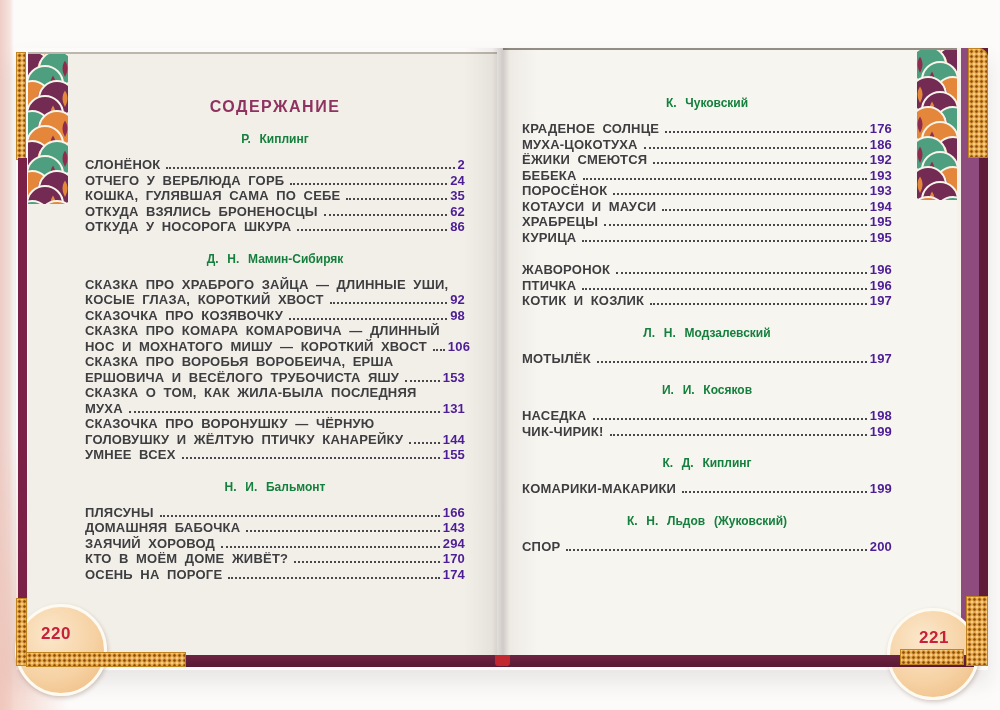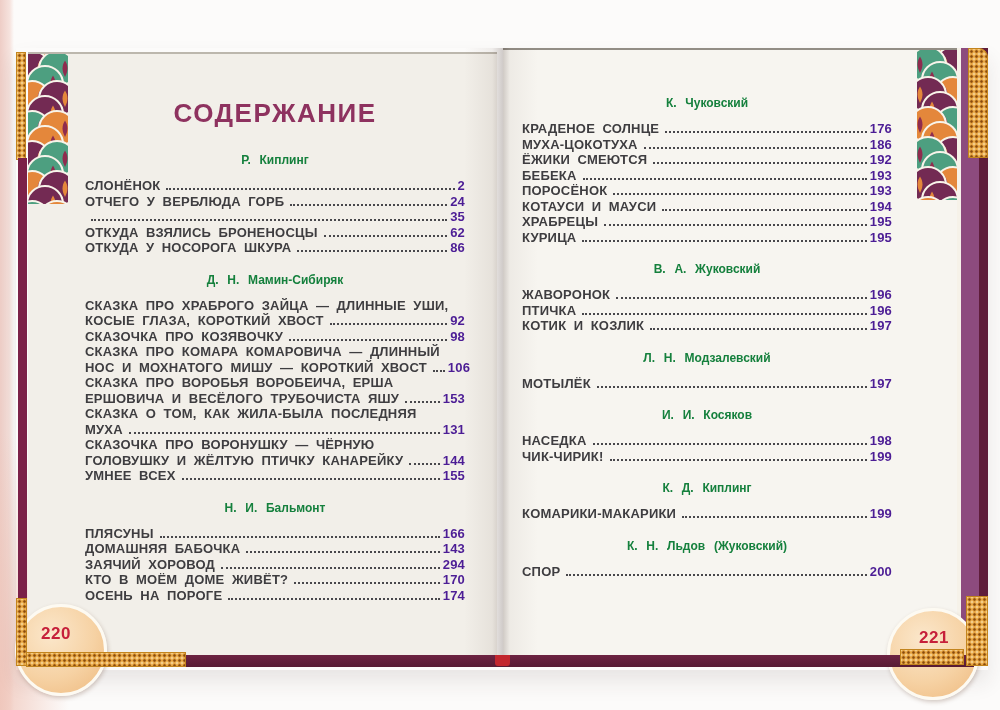--- a/index.html
+++ b/index.html
@@ -44,21 +44,21 @@
       radial-gradient(circle,rgba(255,242,205,.9) .7px,rgba(255,242,205,0) 1.5px);
     background-size:5px 5px,5px 5px;background-position:0 0,2.5px 2.5px;
     border:1px solid #c2841e;box-sizing:border-box;
   }
   .gutter-shadow{position:absolute;left:448px;top:0;width:74px;height:616px;z-index:4;pointer-events:none;
     background:linear-gradient(to right,rgba(0,0,0,0) 0%,rgba(92,70,58,.08) 38%,rgba(56,38,33,.22) 52%,rgba(92,70,58,.06) 62%,rgba(0,0,0,0) 100%);}
   
   .content{position:absolute;z-index:2;}
   .content-left{left:57px;top:44px;width:380px;}
   .content-right{left:19px;top:46px;width:370px;}
-  .toc-title{font-size:26px;font-weight:bold;letter-spacing:1.5px;color:#8e325f;text-align:center;margin:0 0 24px 0;}
+  .toc-title{font-size:16px;font-weight:bold;letter-spacing:1.5px;color:#8e325f;text-align:center;margin:0 0 16px 0;}
   .section{margin-top:17px;}
   .section:first-child{margin-top:0;}
   .author{font-size:12px;font-weight:bold;color:#15803d;text-align:center;word-spacing:.45em;margin-bottom:11px;}
   .line{display:flex;align-items:baseline;font-size:13px;font-weight:bold;color:#3e3d40;
     line-height:15.5px;word-spacing:.28em;letter-spacing:.2px;white-space:nowrap;}
   .dots{flex:1;border-bottom:2px dotted #48474b;margin:0 3px 3px 6px;min-width:12px;}
   .num{font-size:13px;font-weight:bold;color:#4c1d95;}
   
   .badge{position:absolute;width:92px;height:92px;border-radius:50%;z-index:5;
     background:radial-gradient(circle at 38% 32%,#fbe7cb,#f6d2a4 55%,#eeb97e);
@@ -129,20 +129,21 @@
                 <span>СЛОНЁНОК</span>
                 <span class="dots"></span>
                 <span class="num">2</span>
               </div>
               <div class="line">
                 <span>ОТЧЕГО У ВЕРБЛЮДА ГОРБ</span>
                 <span class="dots"></span>
                 <span class="num">24</span>
               </div>
               <div class="line">
+                <span>КОШКА, ГУЛЯВШАЯ САМА ПО СЕБЕ</span>
                 <span class="dots"></span>
                 <span class="num">35</span>
               </div>
               <div class="line">
                 <span>ОТКУДА ВЗЯЛИСЬ БРОНЕНОСЦЫ</span>
                 <span class="dots"></span>
                 <span class="num">62</span>
               </div>
               <div class="line">
                 <span>ОТКУДА У НОСОРОГА ШКУРА</span>
@@ -278,21 +279,20 @@
                 <span class="dots"></span>
                 <span class="num">195</span>
               </div>
               <div class="line">
                 <span>КУРИЦА</span>
                 <span class="dots"></span>
                 <span class="num">195</span>
               </div>
             </div>
             <div class="section">
-              <div class="author">В. А. Жуковский</div>
               <div class="line">
                 <span>ЖАВОРОНОК</span>
                 <span class="dots"></span>
                 <span class="num">196</span>
               </div>
               <div class="line">
                 <span>ПТИЧКА</span>
                 <span class="dots"></span>
                 <span class="num">196</span>
               </div>

